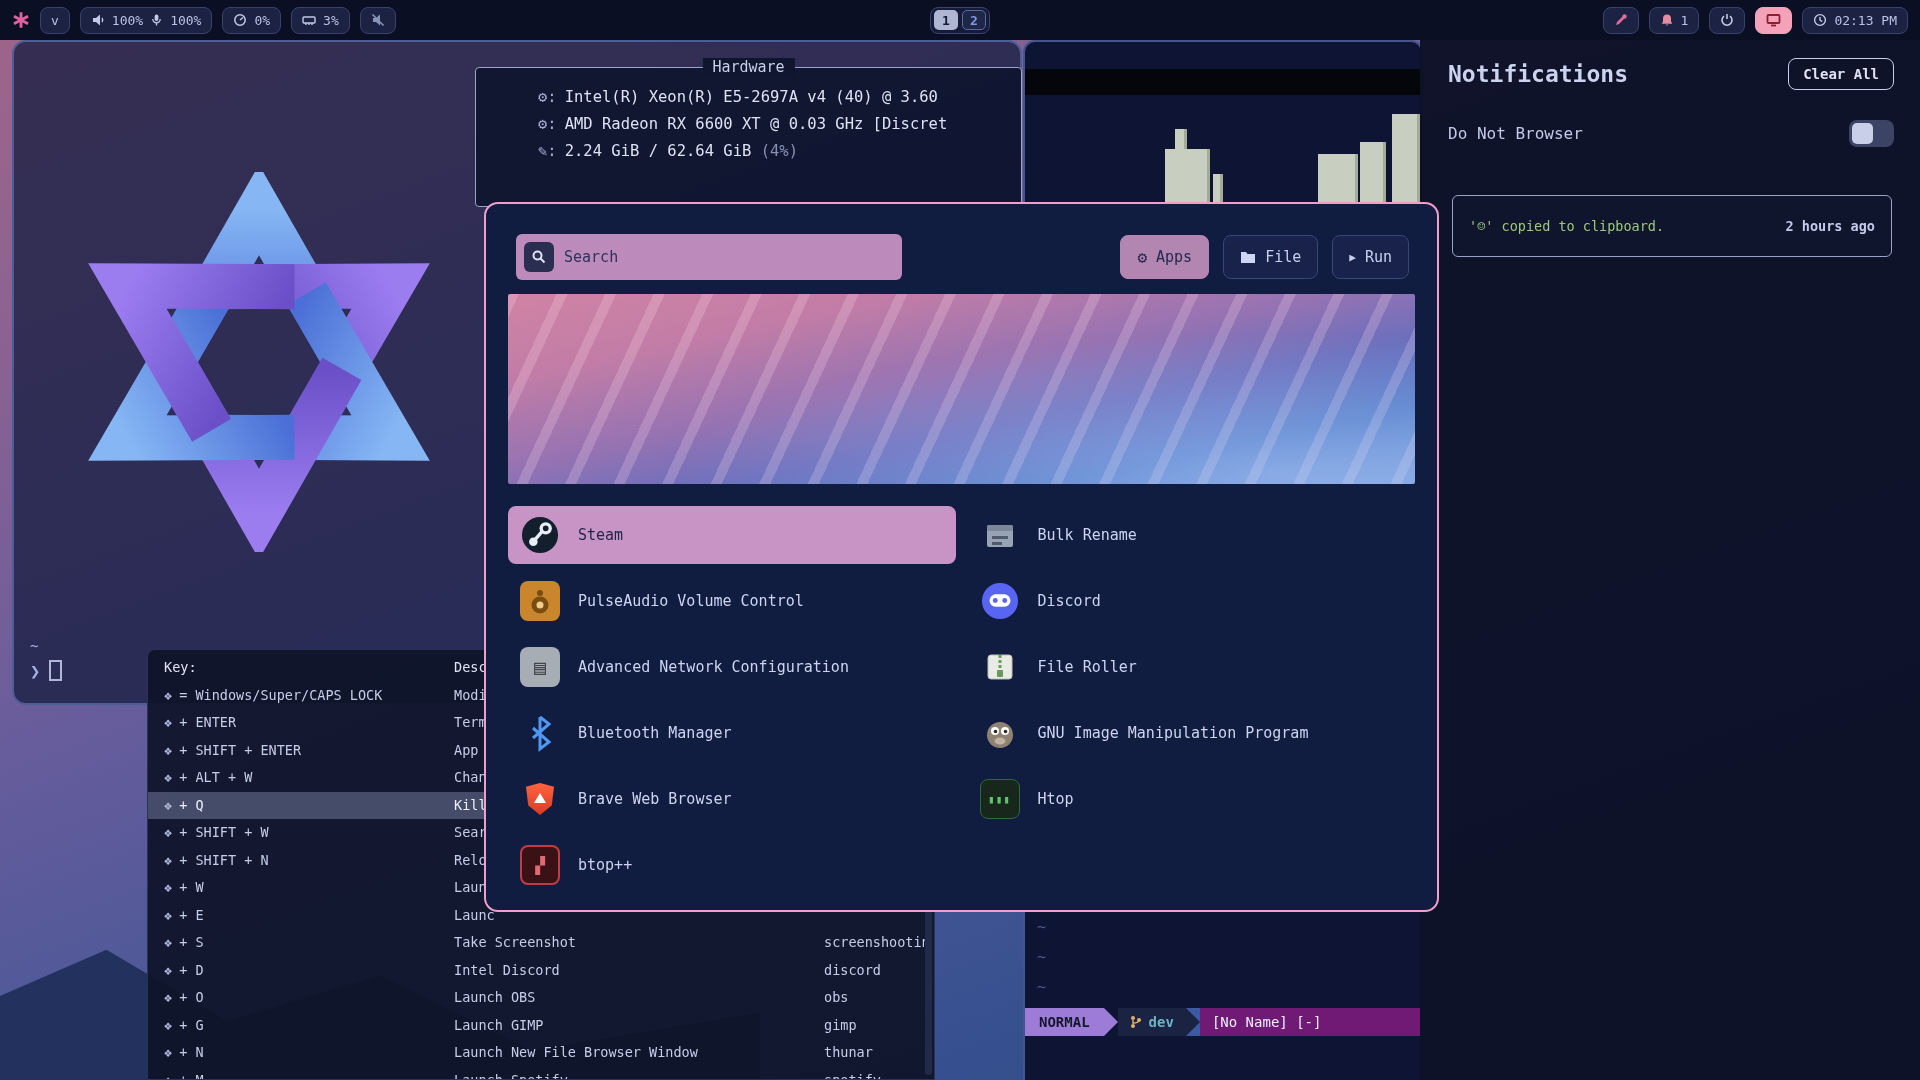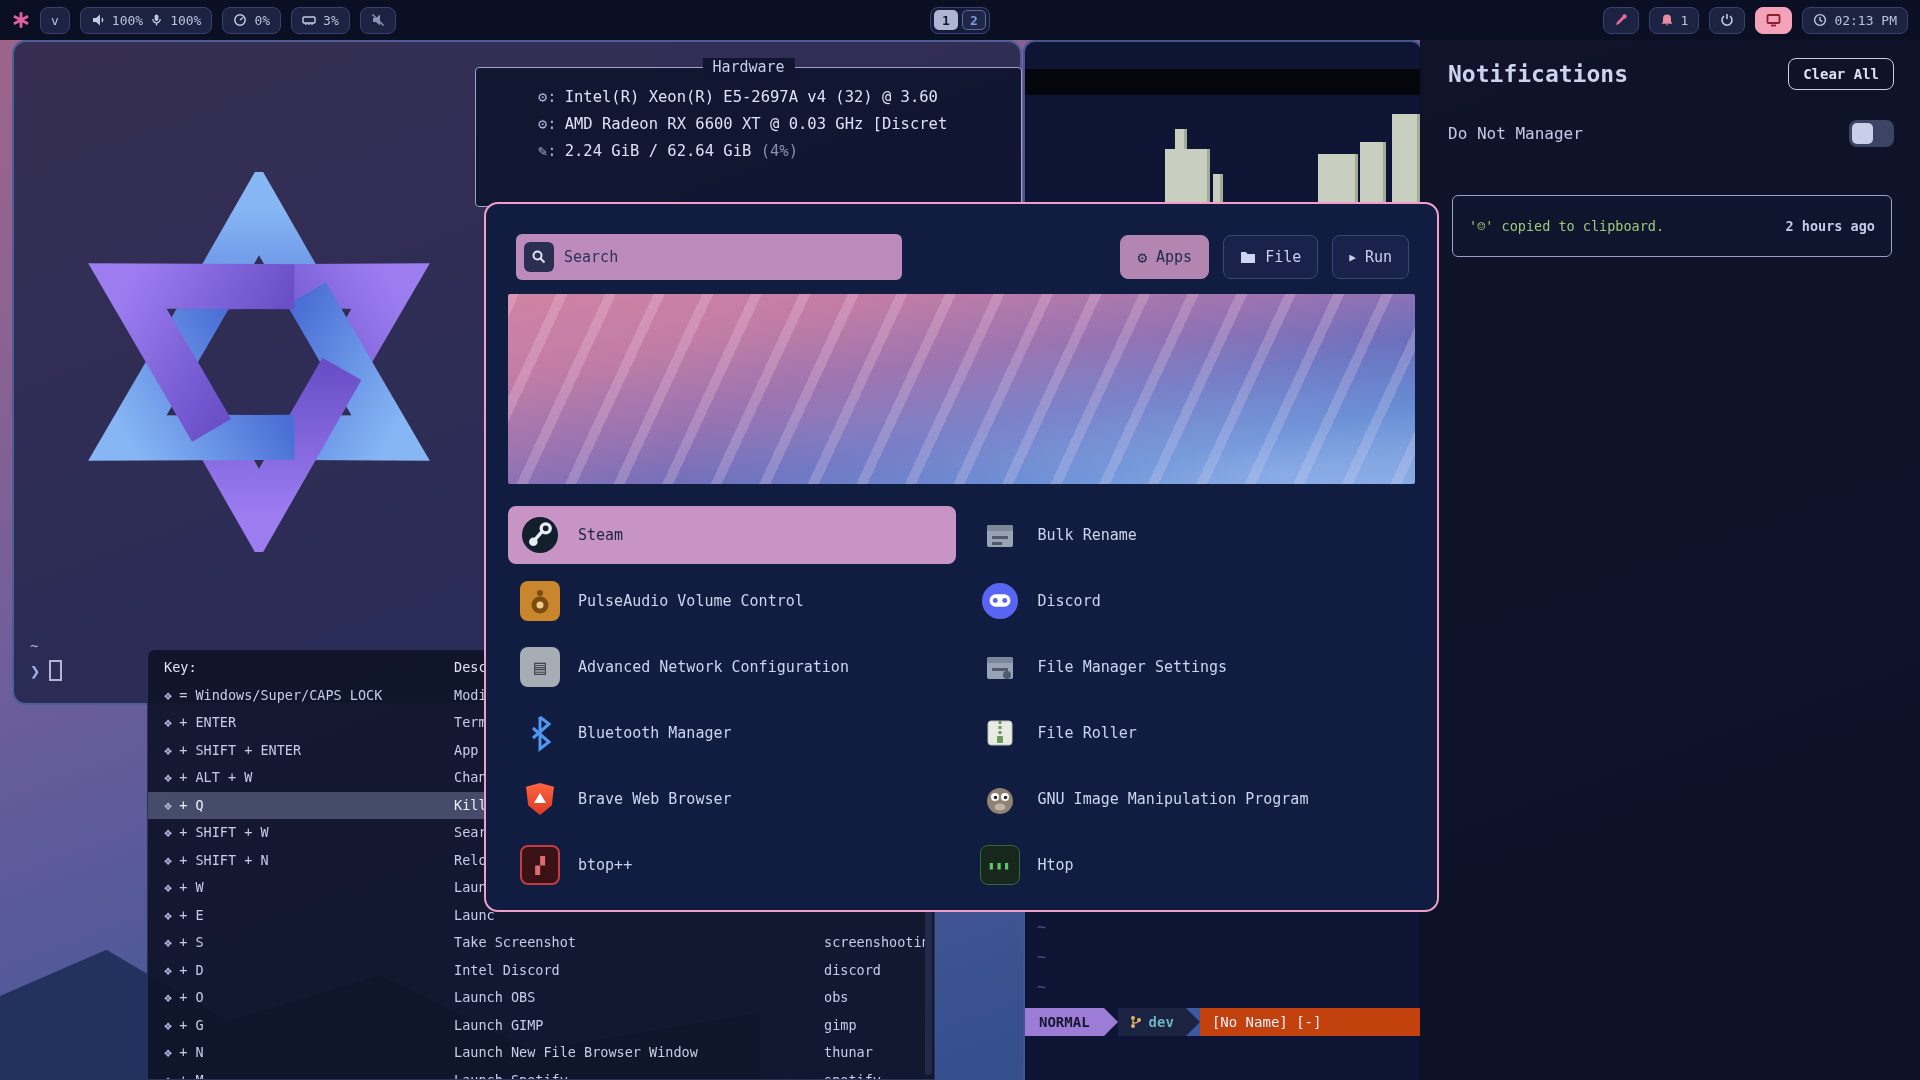--- a/index.html
+++ b/index.html
@@ -41,21 +41,21 @@
     background:#0d1434; border:2px solid #44548c; border-bottom:none; overflow:hidden; }
   .rt-black { position:absolute; left:0; top:27px; width:100%; height:26px; background:#05060c; }
   .city-block { position:absolute; background:#c9cfc0; box-shadow:inset -3px 0 0 #a4ac97; }
   .rt-tilde { position:absolute; left:12px; color:#4a5a8f; font-size:15px; }
   .statusline { position:absolute; left:0; top:966px; width:100%; height:28px; display:flex; align-items:stretch;
     font-size:14px; font-weight:bold; }
   .seg-mode { background:#9d7cd8; color:#15172e; display:flex; align-items:center; padding:0 14px; }
   .arr-mode { width:0; height:0; border-top:14px solid transparent; border-bottom:14px solid transparent; border-left:14px solid #9d7cd8; }
   .seg-branch { background:#1b2342; color:#6fb3c0; display:flex; align-items:center; gap:7px; padding:0 12px; }
   .arr-branch { width:0; height:0; border-top:14px solid transparent; border-bottom:14px solid transparent; border-left:14px solid #1b2342; background:#3d59a1; }
-  .seg-file { background:#c2410c; color:#eef1ff; flex:1; display:flex; align-items:center; padding:0 12px; font-weight:normal; }
+  .seg-file { background:#701a75; color:#eef1ff; flex:1; display:flex; align-items:center; padding:0 12px; font-weight:normal; }
 
   
   .keybinds { left:147px; top:649px; width:788px; height:431px; z-index:4; border-radius:8px 8px 0 0;
     background:rgba(14,19,40,0.93); border:1px solid #2a3356; overflow:hidden; }
   .kb-row, .kb-head { display:grid; grid-template-columns:290px 370px 1fr; padding:0 16px;
     line-height:27.5px; font-size:13.5px; color:#c6cde8; white-space:nowrap; }
   .kb-head { color:#dfe3f5; padding-top:4px; }
   .kb-row.hl { background:rgba(130,140,175,0.45); color:#eef0fa; }
   .kb-super { margin-right:7px; color:#aeb6dd; }
   .kb-scroll-track { position:absolute; right:2px; top:4px; width:7px; height:calc(100% - 8px); background:#222a4a; border-radius:4px; }
@@ -169,21 +169,21 @@
   <div class="lt-prompt">
     <span>❯</span>
     <span class="lt-cursor"></span>
   </div>
 </div>
 
 <div class="win hw-term">
   <div class="hw-title">Hardware</div>
   <div class="hw-lines">
     <div class="hw-line">
-      <span class="hw-glyph">⚙:</span><span>Intel(R) Xeon(R) E5-2697A v4 (32) @ 3.60</span>
+      <span class="hw-glyph">⚙:</span><span>Intel(R) Xeon(R) E5-2697A v4 (40) @ 3.60</span>
     </div>
     <div class="hw-line">
       <span class="hw-glyph">⚙:</span><span>AMD Radeon RX 6600 XT @ 0.03 GHz [Discret</span>
     </div>
     <div class="hw-line">
       <span class="hw-glyph">✎:</span><span>2.24 GiB / 62.64 GiB </span><span class="hw-dim">(4%)</span>
     </div>
   </div>
 </div>
 
@@ -398,31 +398,20 @@
               <rect x="9" y="13" width="22" height="13" rx="6.5" fill="#fff"></rect>
               <circle cx="15" cy="19.5" r="2.6" fill="#5865f2"></circle>
               <circle cx="25" cy="19.5" r="2.6" fill="#5865f2"></circle>
             </svg>
         </span>
         <span class="app-label">Discord</span>
       </div>
       <div class="app-item">
         <span class="icon">
           <svg width="40" height="40" viewBox="0 0 40 40">
-              <rect x="7" y="10" width="26" height="22" rx="2" fill="#98a3b6"></rect>
-              <rect x="7" y="10" width="26" height="6" rx="2" fill="#7c8799"></rect>
-              <rect x="12" y="21" width="16" height="3" fill="#515a6d"></rect>
-              <circle cx="27" cy="28" r="4" fill="#515a6d"></circle>
-            </svg>
-        </span>
-        <span class="app-label">File Manager Settings</span>
-      </div>
-      <div class="app-item">
-        <span class="icon">
-          <svg width="40" height="40" viewBox="0 0 40 40">
               <rect x="8" y="8" width="24" height="24" rx="3" fill="#e9ece4" stroke="#b9c0b2"></rect>
               <path d="M20 8 V23" stroke="#6a9a5a" stroke-width="3" stroke-dasharray="3 2"></path>
               <rect x="17" y="23" width="6" height="7" rx="1" fill="#6a9a5a"></rect>
             </svg>
         </span>
         <span class="app-label">File Roller</span>
       </div>
       <div class="app-item">
         <span class="icon">
           <svg width="40" height="40" viewBox="0 0 40 40">
@@ -443,21 +432,21 @@
     </div>
   </div>
 </div>
 
 <aside class="notif-panel">
   <div class="np-head">
     <div class="np-title">Notifications</div>
     <button class="clear-btn">Clear All</button>
   </div>
   <div class="np-dnd">
-    <span class="dnd-label">Do Not Manager</span>
+    <span class="dnd-label">Do Not Browser</span>
     <div class="toggle">
         <div class="toggle-knob"></div>
       </div>
   </div>
   <div class="notif-card">
     <span class="notif-msg">'☺' copied to clipboard.</span>
     <span class="notif-time">2 hours ago</span>
   </div>
 </aside>
 

